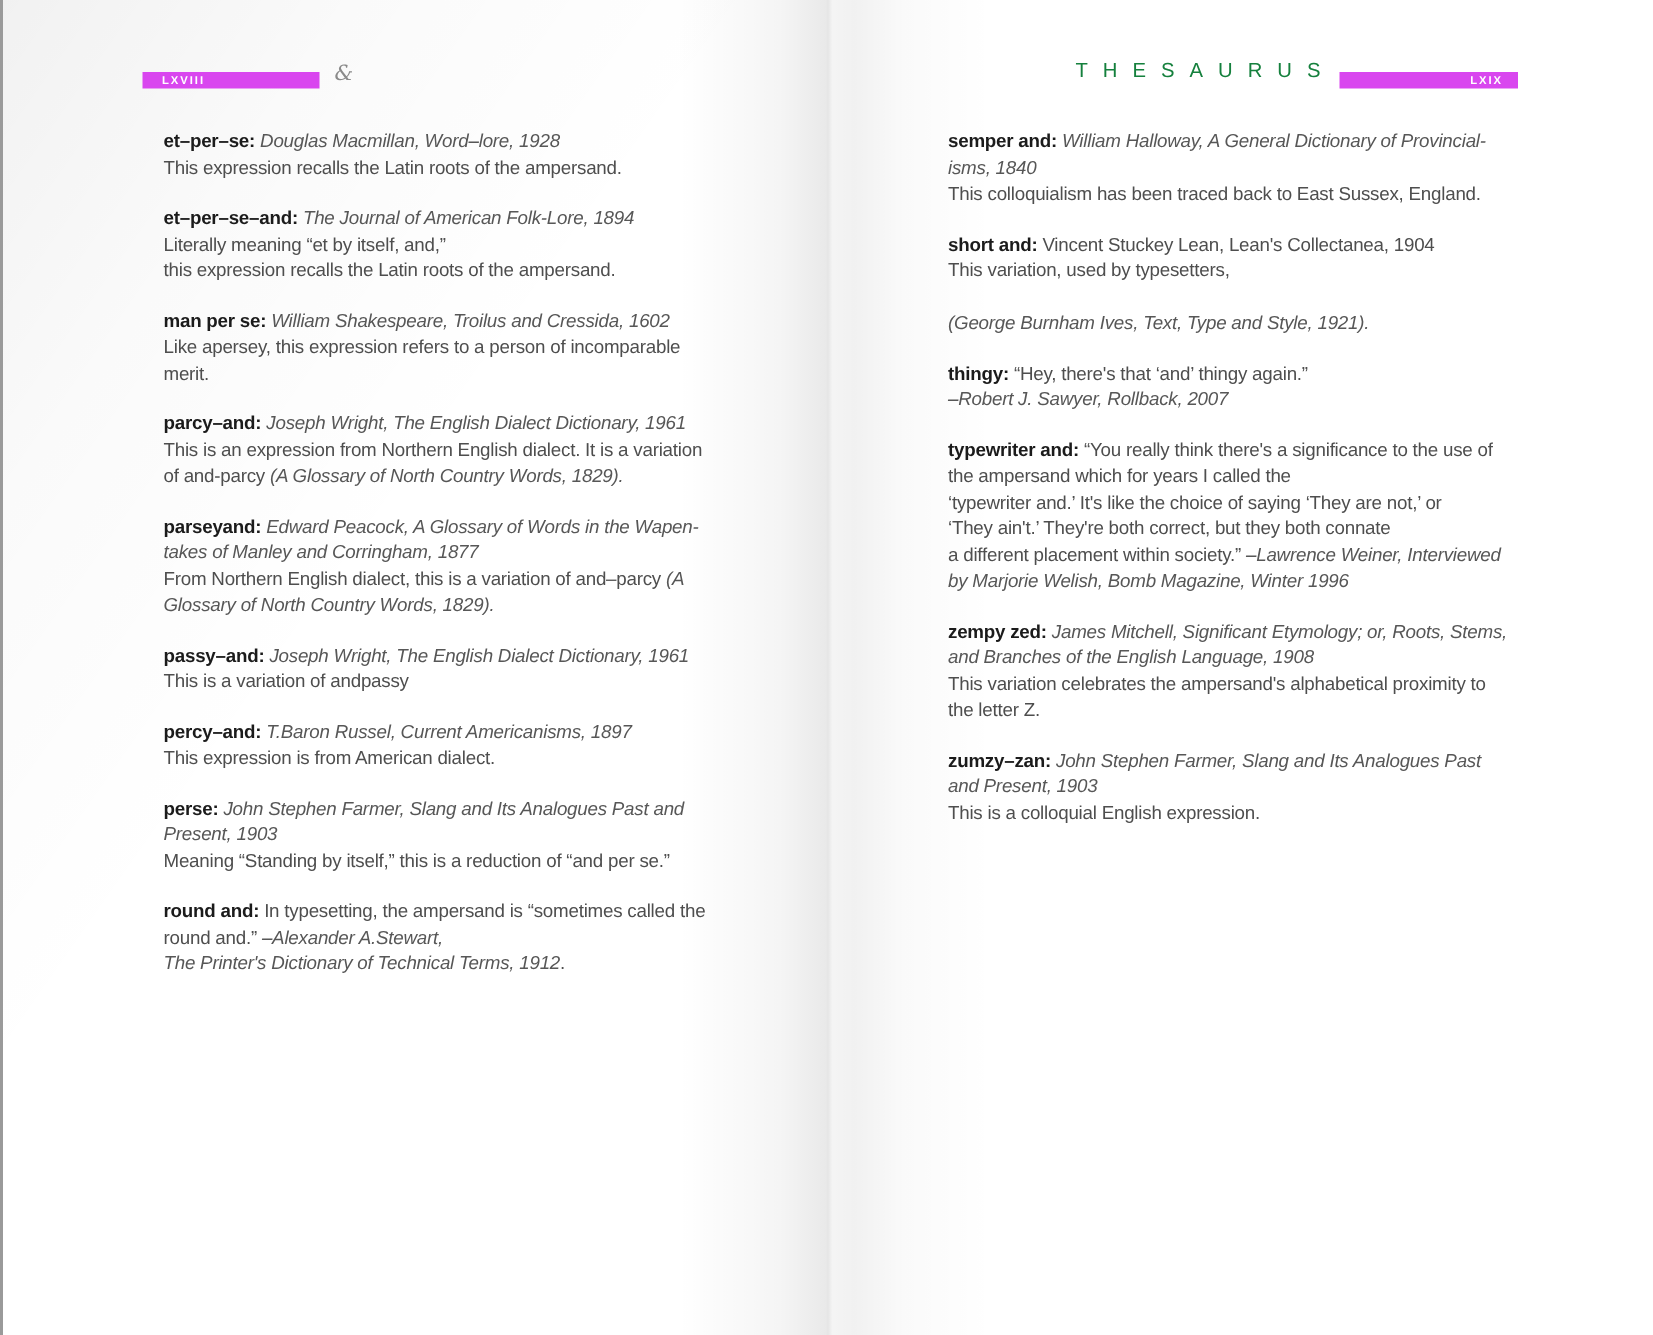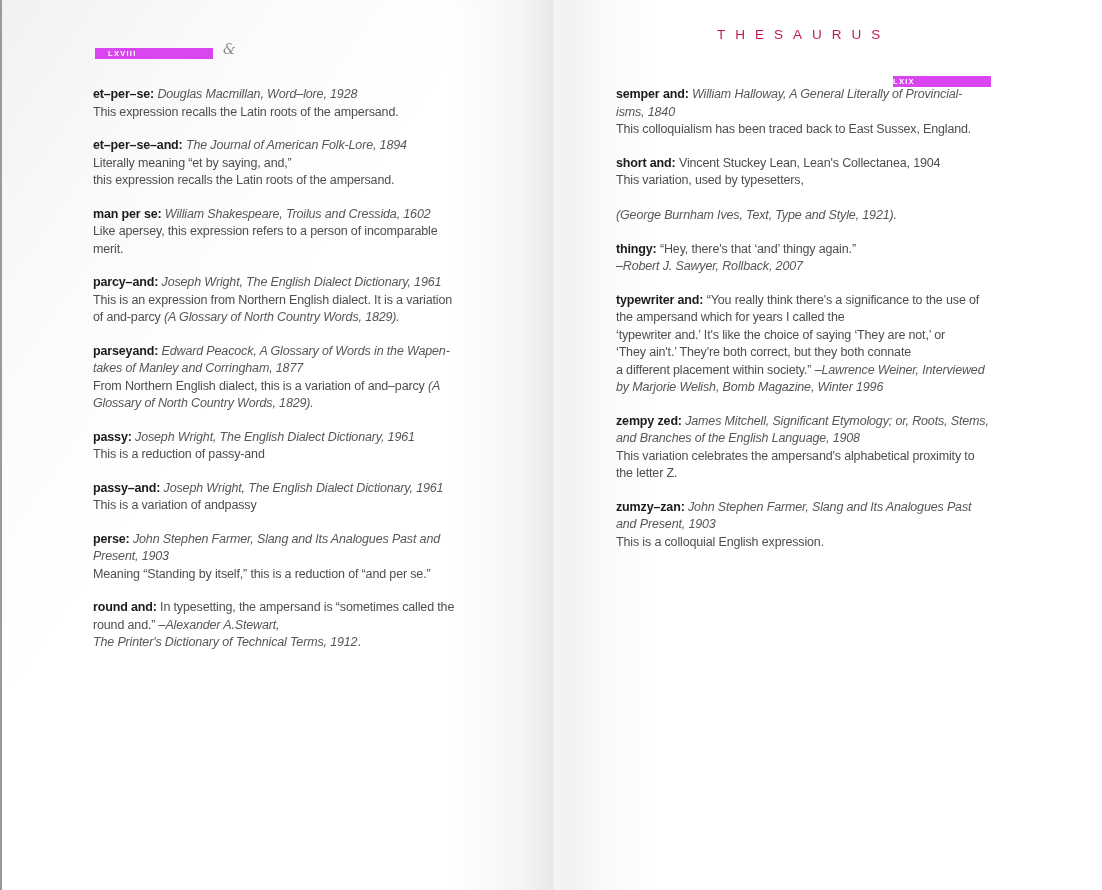--- a/index.html
+++ b/index.html
@@ -37,79 +37,79 @@
   }
 
   
   .pagenum-bar {
     position: absolute; height: 11px; background: #d946ef;
     color: #ffffff; font-size: 7.5px; font-weight: bold;
     letter-spacing: 1.3px; line-height: 11px;
   }
   .bar-left  { left: 95px;  top: 48px; width: 118px; padding-left: 0; }
   .bar-left span  { padding-left: 13px; }
-  .bar-right { left: 893px; top: 48px; width: 98px; text-align: left; margin-top: 28px; }
+  .bar-right { left: 893px; top: 48px; width: 119px; text-align: right; }
   .bar-right span { padding-right: 10px; }
   .amp-icon {
     position: absolute; left: 223px; top: 42px;
     font-family: "DejaVu Serif", serif; font-style: italic;
     font-size: 14px; color: #8a8a8a; line-height: 1;
   }
   .running-title {
-    position: absolute; left: 717px; top: 28px;
-    font-size: 13.5px; color: #be185d; letter-spacing: 10px;
+    position: absolute; left: 717px; top: 40px;
+    font-size: 13.5px; color: #15803d; letter-spacing: 10px;
     line-height: 14px; white-space: nowrap;
   }
 
   
   .entries {
     position: absolute; top: 86px;
     font-size: 12.5px; line-height: 17.5px; letter-spacing: -0.15px;
     color: #4e4e4e;
   }
   .entries-left  { left: 93px;  width: 418px; }
   .entries-right { left: 616px; width: 414px; }
-  .entry { margin: 0 0 16px 0; }
+  .entry { margin: 0 0 16px 16px; }
   .entry .term { font-weight: bold; color: #1b1b1b; }
   .entry .cite { font-style: italic; color: #575757; }
 </style>
 </head>
 <body>
 
 <div>
 
   <div class="vignette"></div>
   <div class="gutter"></div>
   <div class="left-edge"></div>
 
   <div>
     <div class="pagenum-bar bar-left">
       <span>LXVIII</span>
     </div>
     <div class="amp-icon">&amp;</div>
     <div class="entries entries-left" id="left-entries">
         <p class="entry"><span class="term">et–per–se: </span><span class="cite">Douglas Macmillan, Word–lore, 1928</span><br><span>This expression recalls the Latin roots of the ampersand.</span></p>
-        <p class="entry"><span class="term">et–per–se–and: </span><span class="cite">The Journal of American Folk-Lore, 1894</span><br><span>Literally meaning “et by saying, and,”</span><br><span>this expression recalls the Latin roots of the ampersand.</span></p>
+        <p class="entry"><span class="term">et–per–se–and: </span><span class="cite">The Journal of American Folk-Lore, 1894</span><br><span>Literally meaning “et by itself, and,”</span><br><span>this expression recalls the Latin roots of the ampersand.</span></p>
         <p class="entry"><span class="term">man per se: </span><span class="cite">William Shakespeare, Troilus and Cressida, 1602</span><br><span>Like apersey, this expression refers to a person of incomparable</span><br><span>merit.</span></p>
         <p class="entry"><span class="term">parcy–and: </span><span class="cite">Joseph Wright, The English Dialect Dictionary, 1961</span><br><span>This is an expression from Northern English dialect. It is a variation</span><br><span>of and-parcy </span><span class="cite">(A Glossary of North Country Words, 1829).</span></p>
         <p class="entry"><span class="term">parseyand: </span><span class="cite">Edward Peacock, A Glossary of Words in the Wapen-</span><br><span class="cite">takes of Manley and Corringham, 1877</span><br><span>From Northern English dialect, this is a variation of and–parcy </span><span class="cite">(A</span><br><span class="cite">Glossary of North Country Words, 1829).</span></p>
-        <p class="entry"><span class="term">passy: </span><span class="cite">Joseph Wright, The English Dialect Dictionary, 1961</span><br><span>This is a reduction of passy-and</span></p>
         <p class="entry"><span class="term">passy–and: </span><span class="cite">Joseph Wright, The English Dialect Dictionary, 1961</span><br><span>This is a variation of andpassy</span></p>
+        <p class="entry"><span class="term">percy–and: </span><span class="cite">T.Baron Russel, Current Americanisms, 1897</span><br><span>This expression is from American dialect.</span></p>
         <p class="entry"><span class="term">perse: </span><span class="cite">John Stephen Farmer, Slang and Its Analogues Past and</span><br><span class="cite">Present, 1903</span><br><span>Meaning “Standing by itself,” this is a reduction of “and per se.”</span></p>
         <p class="entry"><span class="term">round and: </span><span>In typesetting, the ampersand is “sometimes called the</span><br><span>round and.” </span><span class="cite">–Alexander A.Stewart,</span><br><span class="cite">The Printer's Dictionary of Technical Terms, 1912</span><span>.</span></p>
       </div>
   </div>
 
   <div>
     <div class="running-title">THESAURUS</div>
     <div class="pagenum-bar bar-right">
       <span>LXIX</span>
     </div>
     <div class="entries entries-right" id="right-entries">
-        <p class="entry"><span class="term">semper and: </span><span class="cite">William Halloway, A General Literally of Provincial-</span><br><span class="cite">isms, 1840</span><br><span>This colloquialism has been traced back to East Sussex, England.</span></p>
+        <p class="entry"><span class="term">semper and: </span><span class="cite">William Halloway, A General Dictionary of Provincial-</span><br><span class="cite">isms, 1840</span><br><span>This colloquialism has been traced back to East Sussex, England.</span></p>
         <p class="entry"><span class="term">short and: </span><span>Vincent Stuckey Lean, Lean's Collectanea, 1904</span><br><span>This variation, used by typesetters,</span><br><br><span class="cite">(George Burnham Ives, Text, Type and Style, 1921).</span></p>
         <p class="entry"><span class="term">thingy: </span><span>“Hey, there's that ‘and’ thingy again.”</span><br><span class="cite">–Robert J. Sawyer, Rollback, 2007</span></p>
         <p class="entry"><span class="term">typewriter and: </span><span>“You really think there's a significance to the use of</span><br><span>the ampersand which for years I called the</span><br><span>‘typewriter and.’ It's like the choice of saying ‘They are not,’ or</span><br><span>‘They ain't.’ They're both correct, but they both connate</span><br><span>a different placement within society.” </span><span class="cite">–Lawrence Weiner, Interviewed</span><br><span class="cite">by Marjorie Welish, Bomb Magazine, Winter 1996</span></p>
         <p class="entry"><span class="term">zempy zed: </span><span class="cite">James Mitchell, Significant Etymology; or, Roots, Stems,</span><br><span class="cite">and Branches of the English Language, 1908</span><br><span>This variation celebrates the ampersand's alphabetical proximity to</span><br><span>the letter Z.</span></p>
         <p class="entry"><span class="term">zumzy–zan: </span><span class="cite">John Stephen Farmer, Slang and Its Analogues Past</span><br><span class="cite">and Present, 1903</span><br><span>This is a colloquial English expression.</span></p>
       </div>
   </div>
 
 </div>
 

